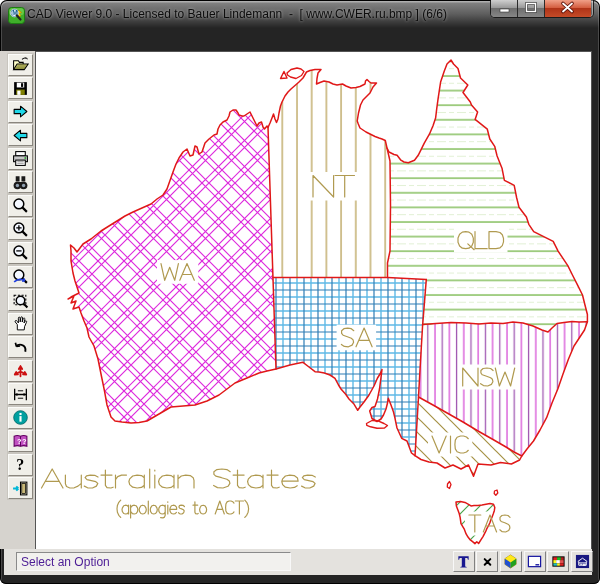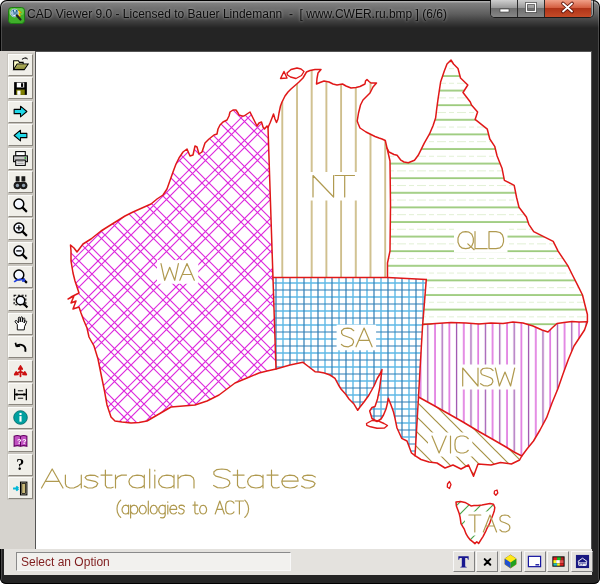--- a/index.html
+++ b/index.html
@@ -16,21 +16,21 @@
 #menubar { position:absolute; left:4px; top:30px; width:588px; height:20px;
   background:linear-gradient(#fdfdfd,#f2f4f7 60%,#e9ecf2); border-bottom:1px solid #b8b8b8; }
 .mi { position:absolute; top:3px; font-size:12px; color:#000; }
 #client { position:absolute; left:4px; top:51px; width:588px; height:498px; background:#d6d3ce; }
 #canvas { position:absolute; left:31px; top:0px; width:557px; height:498px; background:#fff; border-left:1px solid #555; border-top:1px solid #555; border-right:1px solid #555; overflow:hidden; }
 .tbtn { position:absolute; left:8px; width:25px; height:22px; background:#f0efe9;
   border:1px solid; border-color:#fbfbf9 #8a867e #8a867e #fbfbf9; box-shadow:0 0 0 1px #c8c5be; display:flex; align-items:center; justify-content:center; }
 #toolcol { position:absolute; left:0; top:51px; width:35px; height:498px; background:#d6d3ce; z-index:5; }
 #statusbar { position:absolute; left:4px; top:549px; width:588px; height:26px; background:#e4e2de; }
 #sbox { position:absolute; left:12px; top:3px; width:275px; height:19px; background:#f2f1ee;
-  border:1px solid; border-color:#8a8a8a #f8f8f8 #f8f8f8 #8a8a8a; font-size:12px; color:#7f1d1d; padding:2px 0 12px 4px; }
+  border:1px solid; border-color:#8a8a8a #f8f8f8 #f8f8f8 #8a8a8a; font-size:12px; color:#4c1d95; padding:2px 0 12px 4px; }
 .sbtn { position:absolute; top:2px; width:22px; height:21px; background:#e4e2de;
   border:1px solid; border-color:#f8f8f8 #808080 #808080 #f8f8f8; display:flex; align-items:center; justify-content:center; }
 </style></head><body>
 <div id="win">
   <div id="titlebar">
       <svg width="17" height="17" viewBox="0 0 17 17" style="position:absolute;left:8px;top:7px">
 <rect x="0.5" y="0.5" width="16" height="16" rx="3" fill="#3fae2a" stroke="#1d7b12"></rect>
 <rect x="1.2" y="1.2" width="14.6" height="7" rx="3" fill="#6fd14f" opacity="0.8"></rect>
 <path d="M10,3 L13.8,5.5 L11.5,6.2 L13,9 L11,9.8 L9.8,6.8 L8.2,8.2 Z" fill="#ffd000" stroke="#a07800" stroke-width="0.5"></path>
 <circle cx="6.5" cy="6" r="3.6" fill="#e8f4ff" stroke="#ffffff" stroke-width="1.4"></circle>

